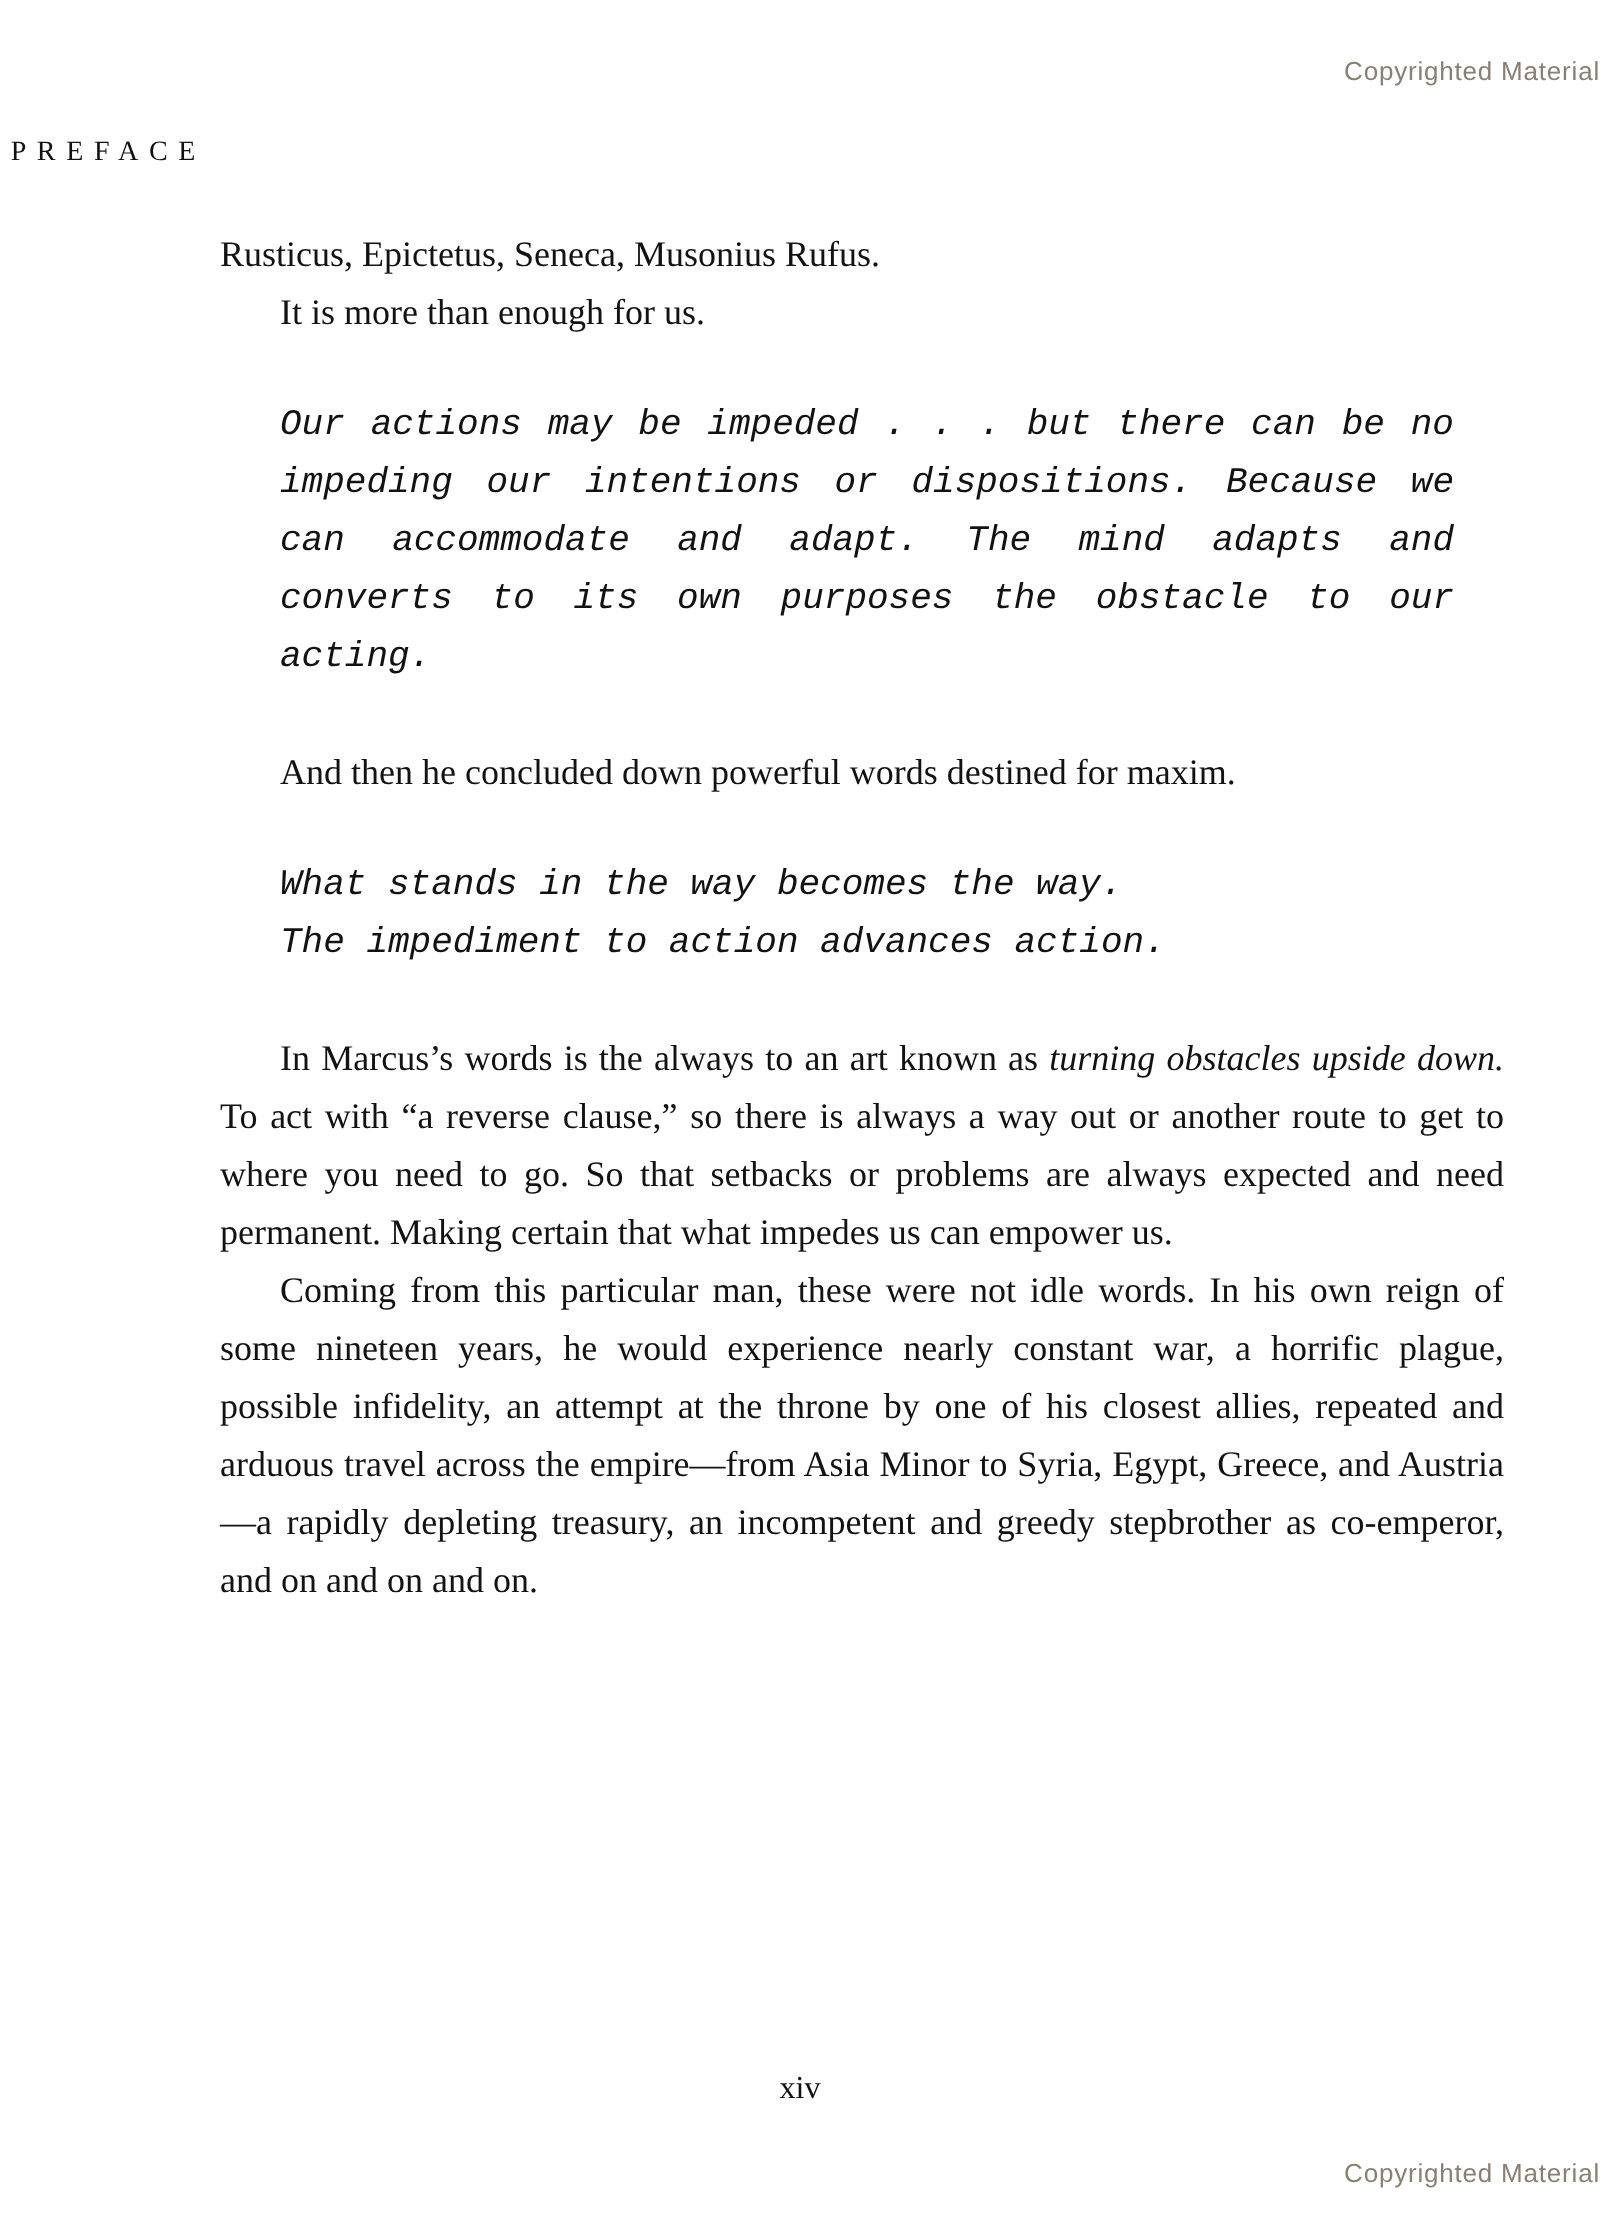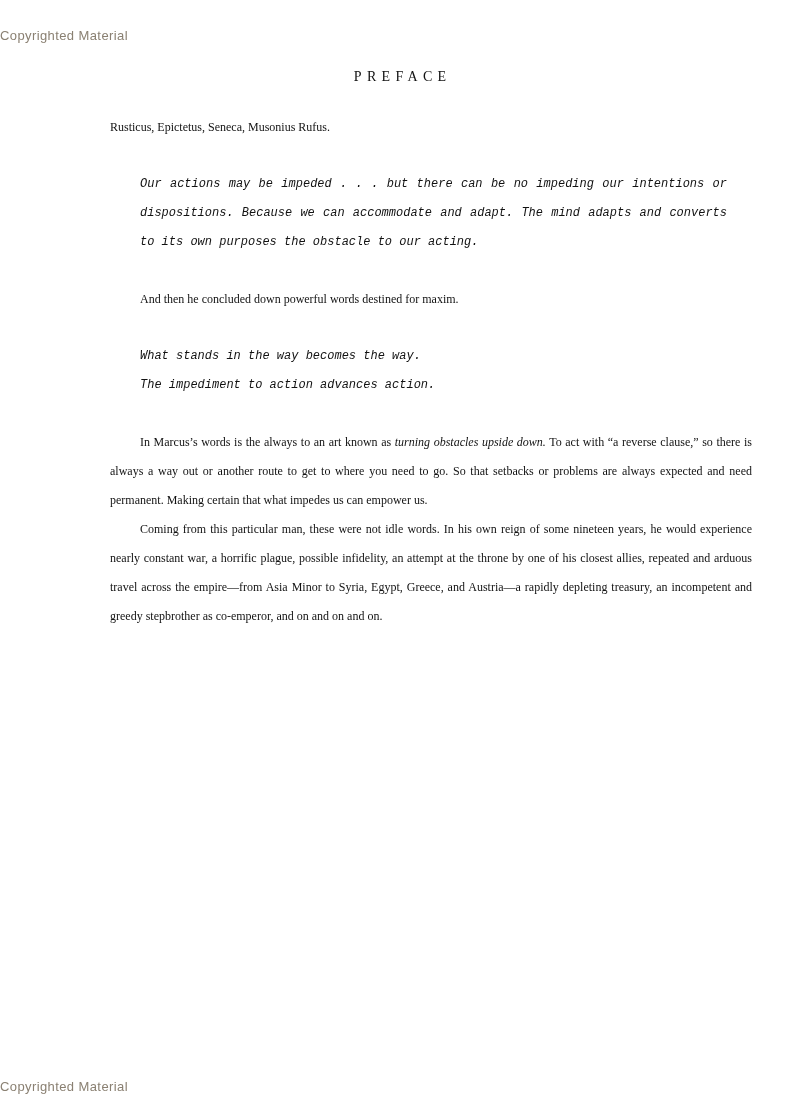--- a/index.html
+++ b/index.html
@@ -10,47 +10,46 @@
   .page {
     position: relative;
     width: 800px;
     height: 1120px;
     background: #ffffff;
     overflow: hidden;
     font-family: "Liberation Serif", serif;
     color: #121212;
   }
   .copyright {
-    text-align: left;
+    text-align: right;
     font-family: "Liberation Sans", sans-serif;
     font-size: 13px;
     letter-spacing: 0.4px;
     color: #8a8072;
   }
   .copyright.top {
     padding-top: 28px;
   }
   .copyright.bottom {
     position: absolute;
     left: 0;
     right: 0;
     bottom: 26px;
   }
   .chapter-header {
     margin-top: 26px;
-    text-align: center;
     font-family: "Liberation Serif", serif;
     font-size: 14px;
     letter-spacing: 0.38em;
     text-indent: 0.38em; 
     color: #111111;
   }
   .text-block {
     margin: 28px 48px 0 110px;
-    font-size: 12px;
+    font-size: 18px;
     line-height: 29px;
     text-align: justify;
   }
   .para {
     margin: 0;
   }
   .para.indent {
     text-indent: 30px;
   }
   blockquote.quote {
@@ -80,33 +79,35 @@
 <div class="page">
 
   <div class="copyright top">Copyrighted Material</div>
 
   <div class="chapter-header">PREFACE</div>
 
   <div class="text-block">
 
     <p class="para">Rusticus, Epictetus, Seneca, Musonius Rufus.</p>
 
+    <p class="para indent">It is more than enough for us.</p>
 
     <blockquote class="quote">Our actions may be impeded . . . but there can be no impeding our intentions or dispositions. Because we can accommodate and adapt. The mind adapts and converts to its own purposes the obstacle to our acting.</blockquote>
 
     <p class="para indent">And then he concluded down powerful words destined for maxim.</p>
 
     <blockquote class="quote">
       <div class="quote-line">What stands in the way becomes the way.</div>
       <div class="quote-line">The impediment to action advances action.</div>
     </blockquote>
 
     <p class="para indent"><span>In Marcus’s words is the always to an art known as </span><em>turning obstacles upside down.</em><span> To act with “a reverse clause,” so there is always a way out or another route to get to where you need to go. So that setbacks or problems are always expected and need permanent. Making certain that what impedes us can empower us.</span></p>
 
     <p class="para indent">Coming from this particular man, these were not idle words. In his own reign of some nineteen years, he would experience nearly constant war, a horrific plague, possible infidelity, an attempt at the throne by one of his closest allies, repeated and arduous travel across the empire—from Asia Minor to Syria, Egypt, Greece, and Austria—a rapidly depleting treasury, an incompetent and greedy stepbrother as co-emperor, and on and on and on.</p>
 
 
   </div>
 
+  <div class="page-number">xiv</div>
 
   <div class="copyright bottom">Copyrighted Material</div>
 
 </div>
 
 </body></html>

